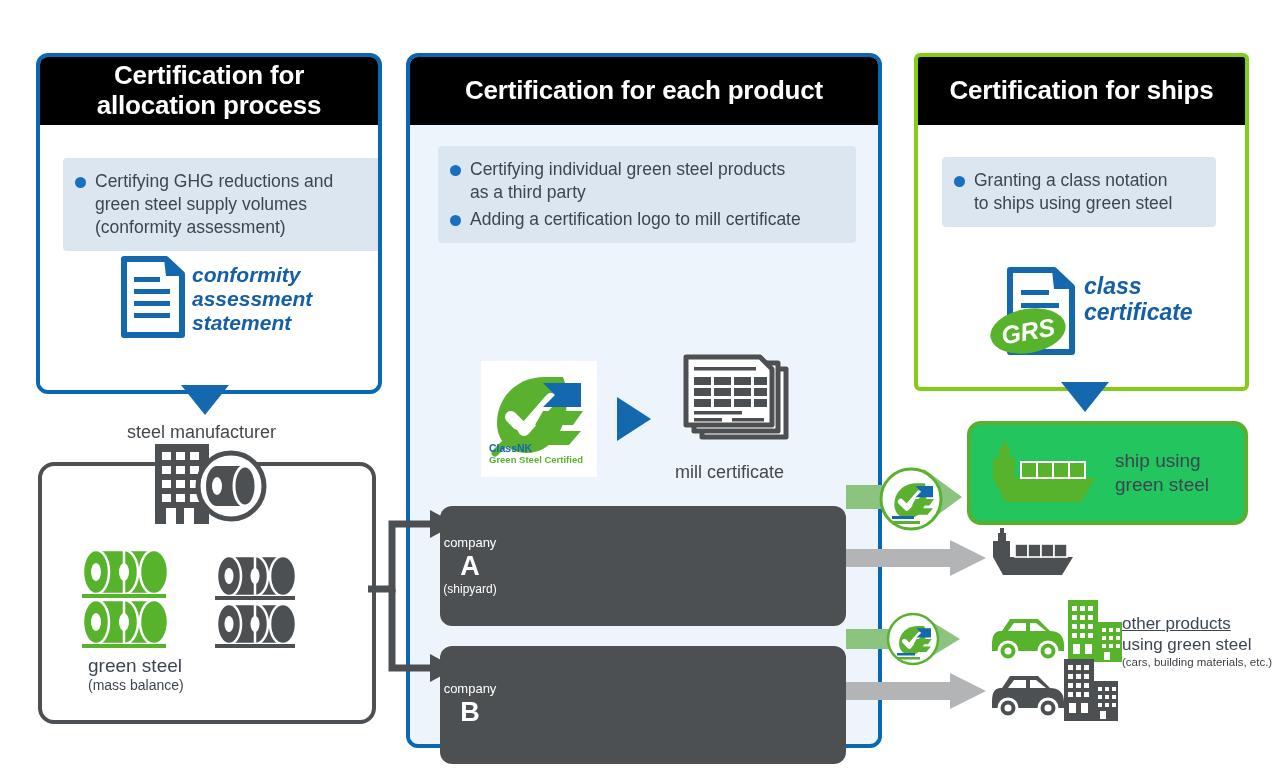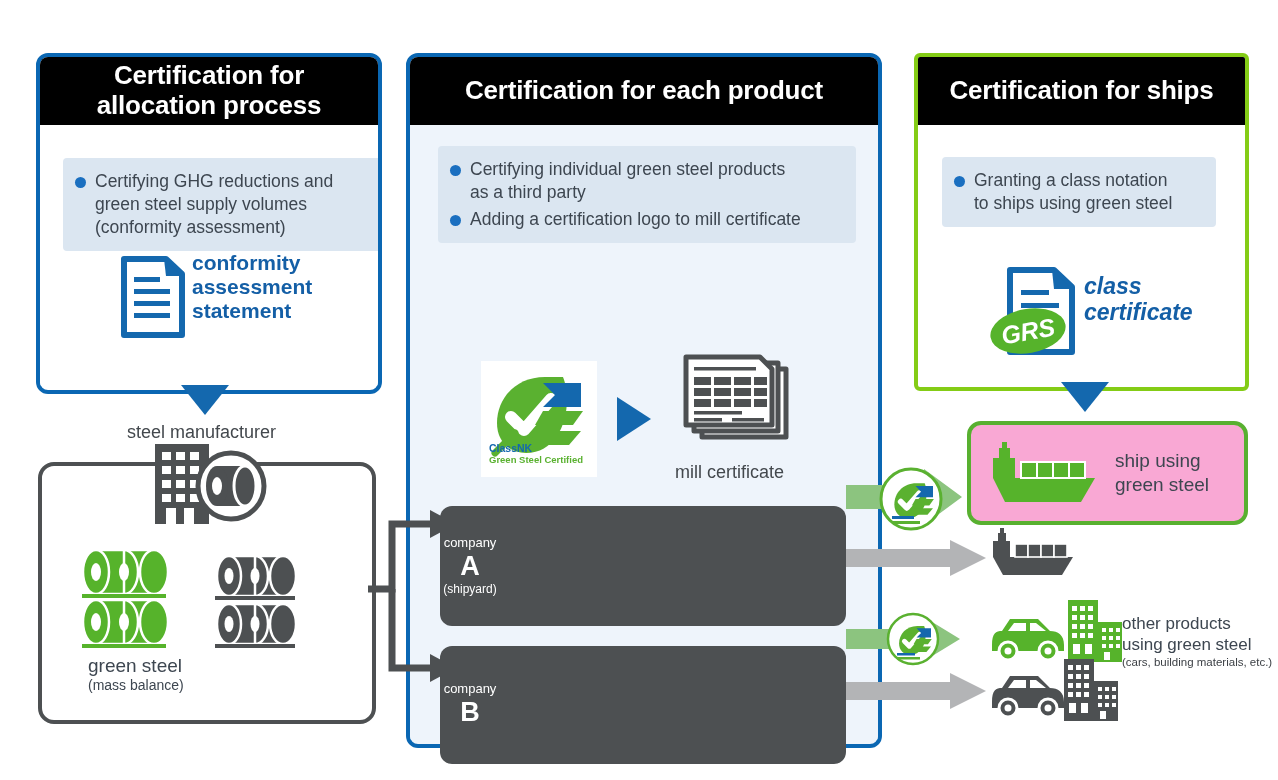--- a/index.html
+++ b/index.html
@@ -62,21 +62,21 @@
     position:relative;overflow:hidden;
   }
 
   .mfgbox{
     position:absolute;left:38px;top:462px;width:330px;height:254px;
     border:4px solid #4d5052;border-radius:16px;background:#fff;
   }
 
   .shipbox{
     position:absolute;left:967px;top:421px;width:273px;height:96px;
-    border:4px solid #58b030;border-radius:14px;background:#f9a8d4;
+    border:4px solid #58b030;border-radius:14px;background:#22c55e;
     display:flex;align-items:center;
   }
 
   .greenarrowlbl{color:#3d4650;font-size:19px;line-height:1.25;}
   .tinylbl{color:#3d4146;font-size:11.5px;line-height:1.2;}
 
   svg{display:block;overflow:visible;}
 </style>
 </head>
 <body>
@@ -106,21 +106,21 @@
       <div class="abs" style="left:80px;top:130px;">
         <svg width="66" height="84" viewBox="0 0 66 84">
           <path d="M4 4 H46 L62 19 V80 H4 Z" fill="#fff" stroke="#1468ae" stroke-width="6" stroke-linejoin="round"></path>
           <path d="M44 4 L62 21 H46 Z" fill="#1468ae"></path>
           <rect x="14" y="22" width="26" height="5" fill="#1468ae"></rect>
           <rect x="14" y="34" width="36" height="5" fill="#1468ae"></rect>
           <rect x="14" y="46" width="36" height="5" fill="#1468ae"></rect>
           <rect x="14" y="58" width="36" height="5" fill="#1468ae"></rect>
         </svg>
       </div>
-      <div class="abs doclabel" style="left:152px;top:126px;">
+      <div class="abs doclabel" style="left:152px;top:138px;font-style:italic;">
         <div>conformity</div>
         <div>assessment</div>
         <div>statement</div>
       </div>
     </div>
   </div>
 
   <svg class="abs" style="left:181px;top:385px;" width="48" height="32">
     <polygon points="0,0 48,0 24,30" fill="#1468ae"></polygon>
   </svg>
@@ -583,21 +583,21 @@
       <rect x="34" y="36" width="4" height="4"></rect>
         <rect x="41" y="36" width="4" height="4"></rect>
         <rect x="48" y="36" width="4" height="4"></rect>
       <rect x="34" y="44" width="4" height="4"></rect>
         <rect x="41" y="44" width="4" height="4"></rect>
         <rect x="48" y="44" width="4" height="4"></rect>
       <rect x="36" y="52" width="6" height="8"></rect>
     </g>
   </svg>
   <div class="abs" style="left:1122px;top:613px;">
-    <div class="greenarrowlbl" style="font-size:17px;">other products</div>
+    <div class="greenarrowlbl" style="font-size:17px;text-decoration:underline;">other products</div>
     <div class="greenarrowlbl" style="font-size:17px;">using green steel</div>
     <div class="tinylbl">(cars, building materials, etc.)</div>
   </div>
 
   <svg class="abs" style="left:846px;top:673px;" width="142" height="36">
     <path d="M0 9 H104 V0 L140 18 L104 36 V27 H0 Z" fill="#b3b4b6"></path>
   </svg>
   <svg class="abs" style="left:986px;top:670px;" width="82" height="48" viewBox="0 0 82 48">
     <path d="M6 32 C6 20 10 18 16 18 L24 6 H52 L64 18 C72 18 78 22 78 32 L78 38 H6 Z" fill="#4d5052"></path>
     <path d="M28 10 H40 V18 H22 Z M44 10 H50 L60 18 H44 Z" fill="#ffffff"></path>

